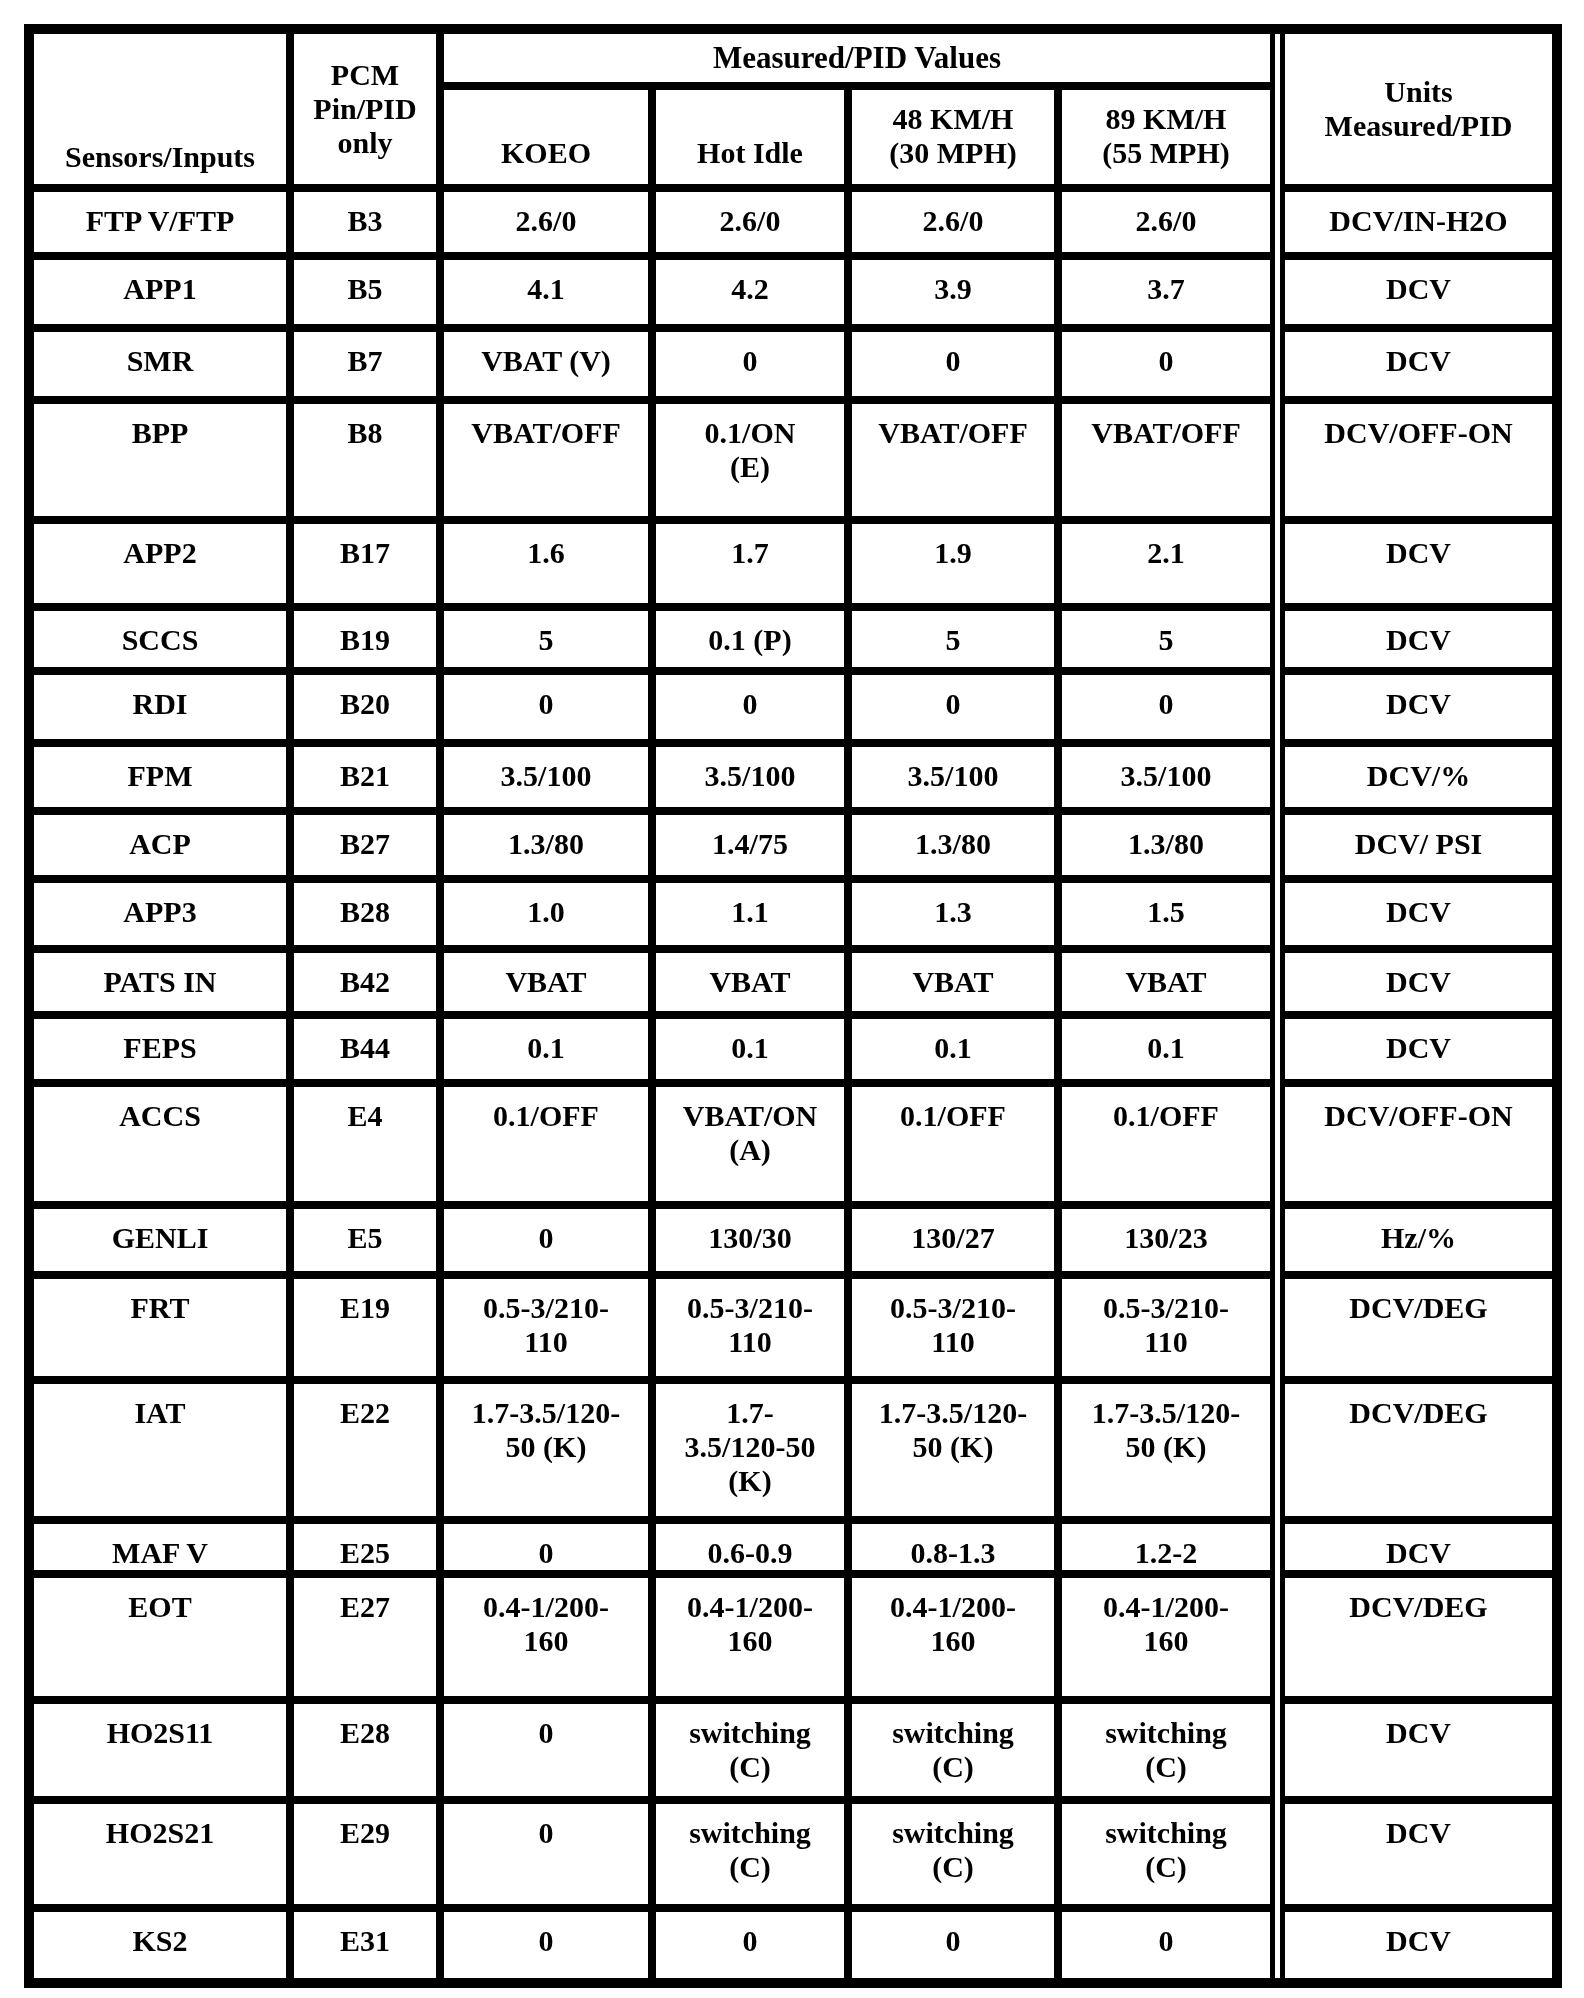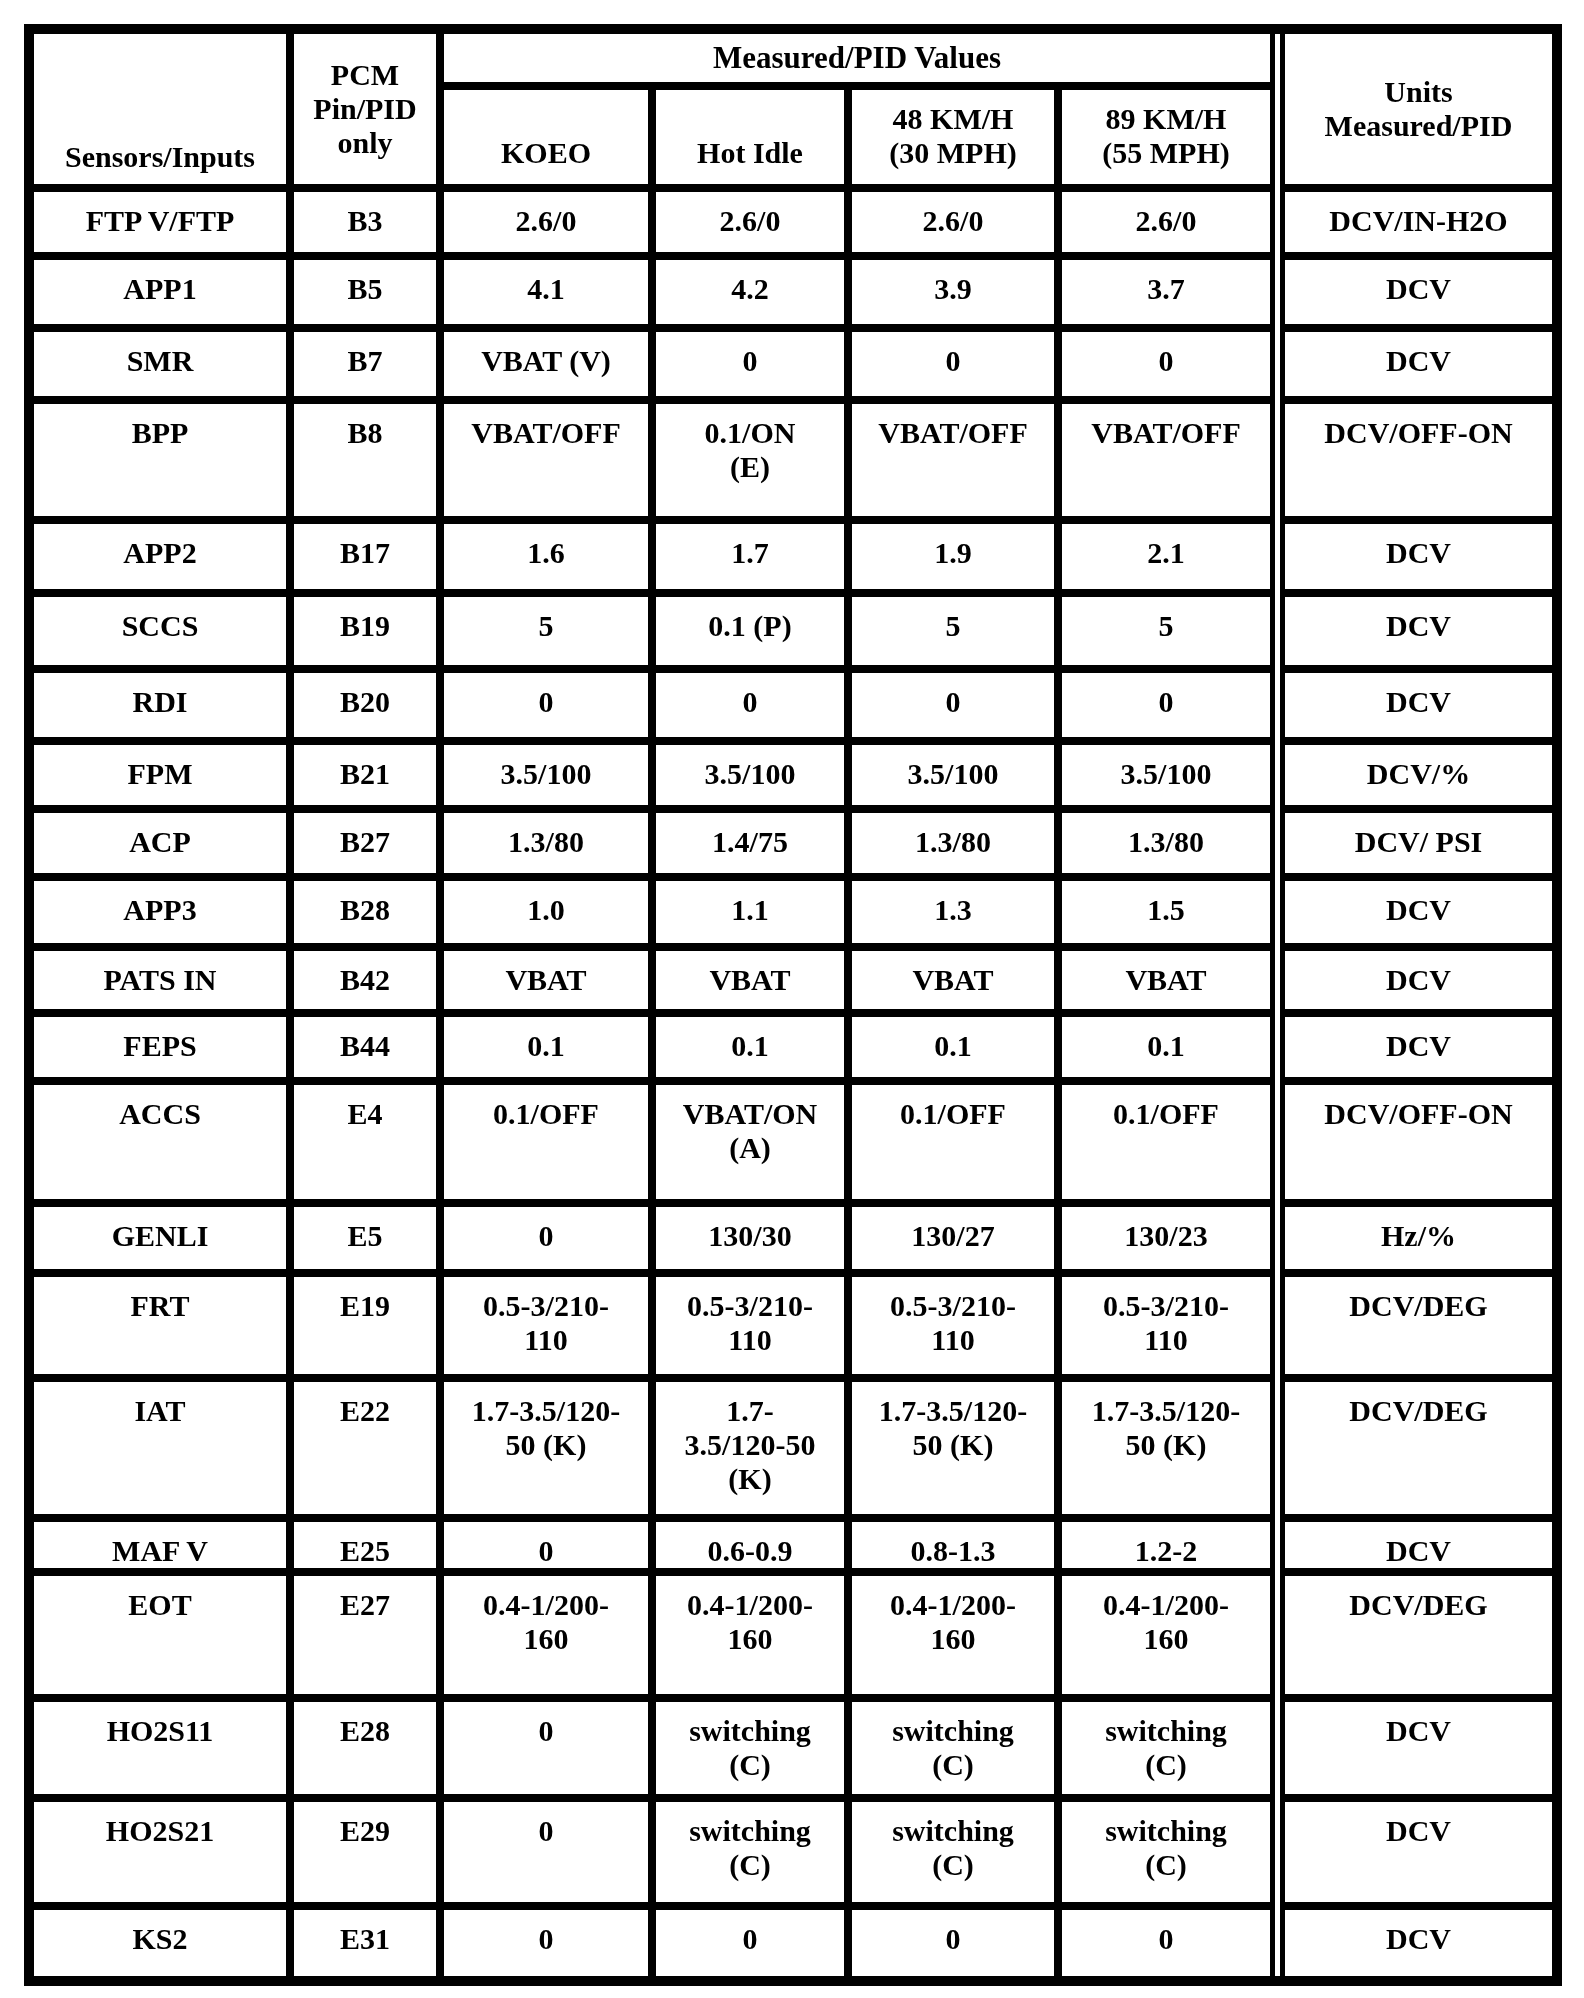--- a/index.html
+++ b/index.html
@@ -64,22 +64,22 @@
   th.h-group  { vertical-align: middle; padding-top: 0; font-size: 31px; }
   th.h-units  { vertical-align: middle; padding-top: 0; }
   th.h-sub    { vertical-align: bottom; padding-bottom: 14px; }
 
   td { vertical-align: top; padding-top: 12px; }
 
   tbody tr:nth-child(1)  { height: 68px; }
   tbody tr:nth-child(2)  { height: 72px; }
   tbody tr:nth-child(3)  { height: 72px; }
   tbody tr:nth-child(4)  { height: 120px; }
-  tbody tr:nth-child(5)  { height: 73px; }
-  tbody tr:nth-child(6)  { height: 76px; }
+  tbody tr:nth-child(5)  { height: 87px; }
+  tbody tr:nth-child(6)  { height: 64px; }
   tbody tr:nth-child(7)  { height: 72px; }
   tbody tr:nth-child(8)  { height: 68px; }
   tbody tr:nth-child(9)  { height: 68px; }
   tbody tr:nth-child(10) { height: 70px; }
   tbody tr:nth-child(11) { height: 66px; }
   tbody tr:nth-child(12) { height: 68px; }
   tbody tr:nth-child(13) { height: 122px; }
   tbody tr:nth-child(14) { height: 70px; }
   tbody tr:nth-child(15) { height: 105px; }
   tbody tr:nth-child(16) { height: 140px; }

